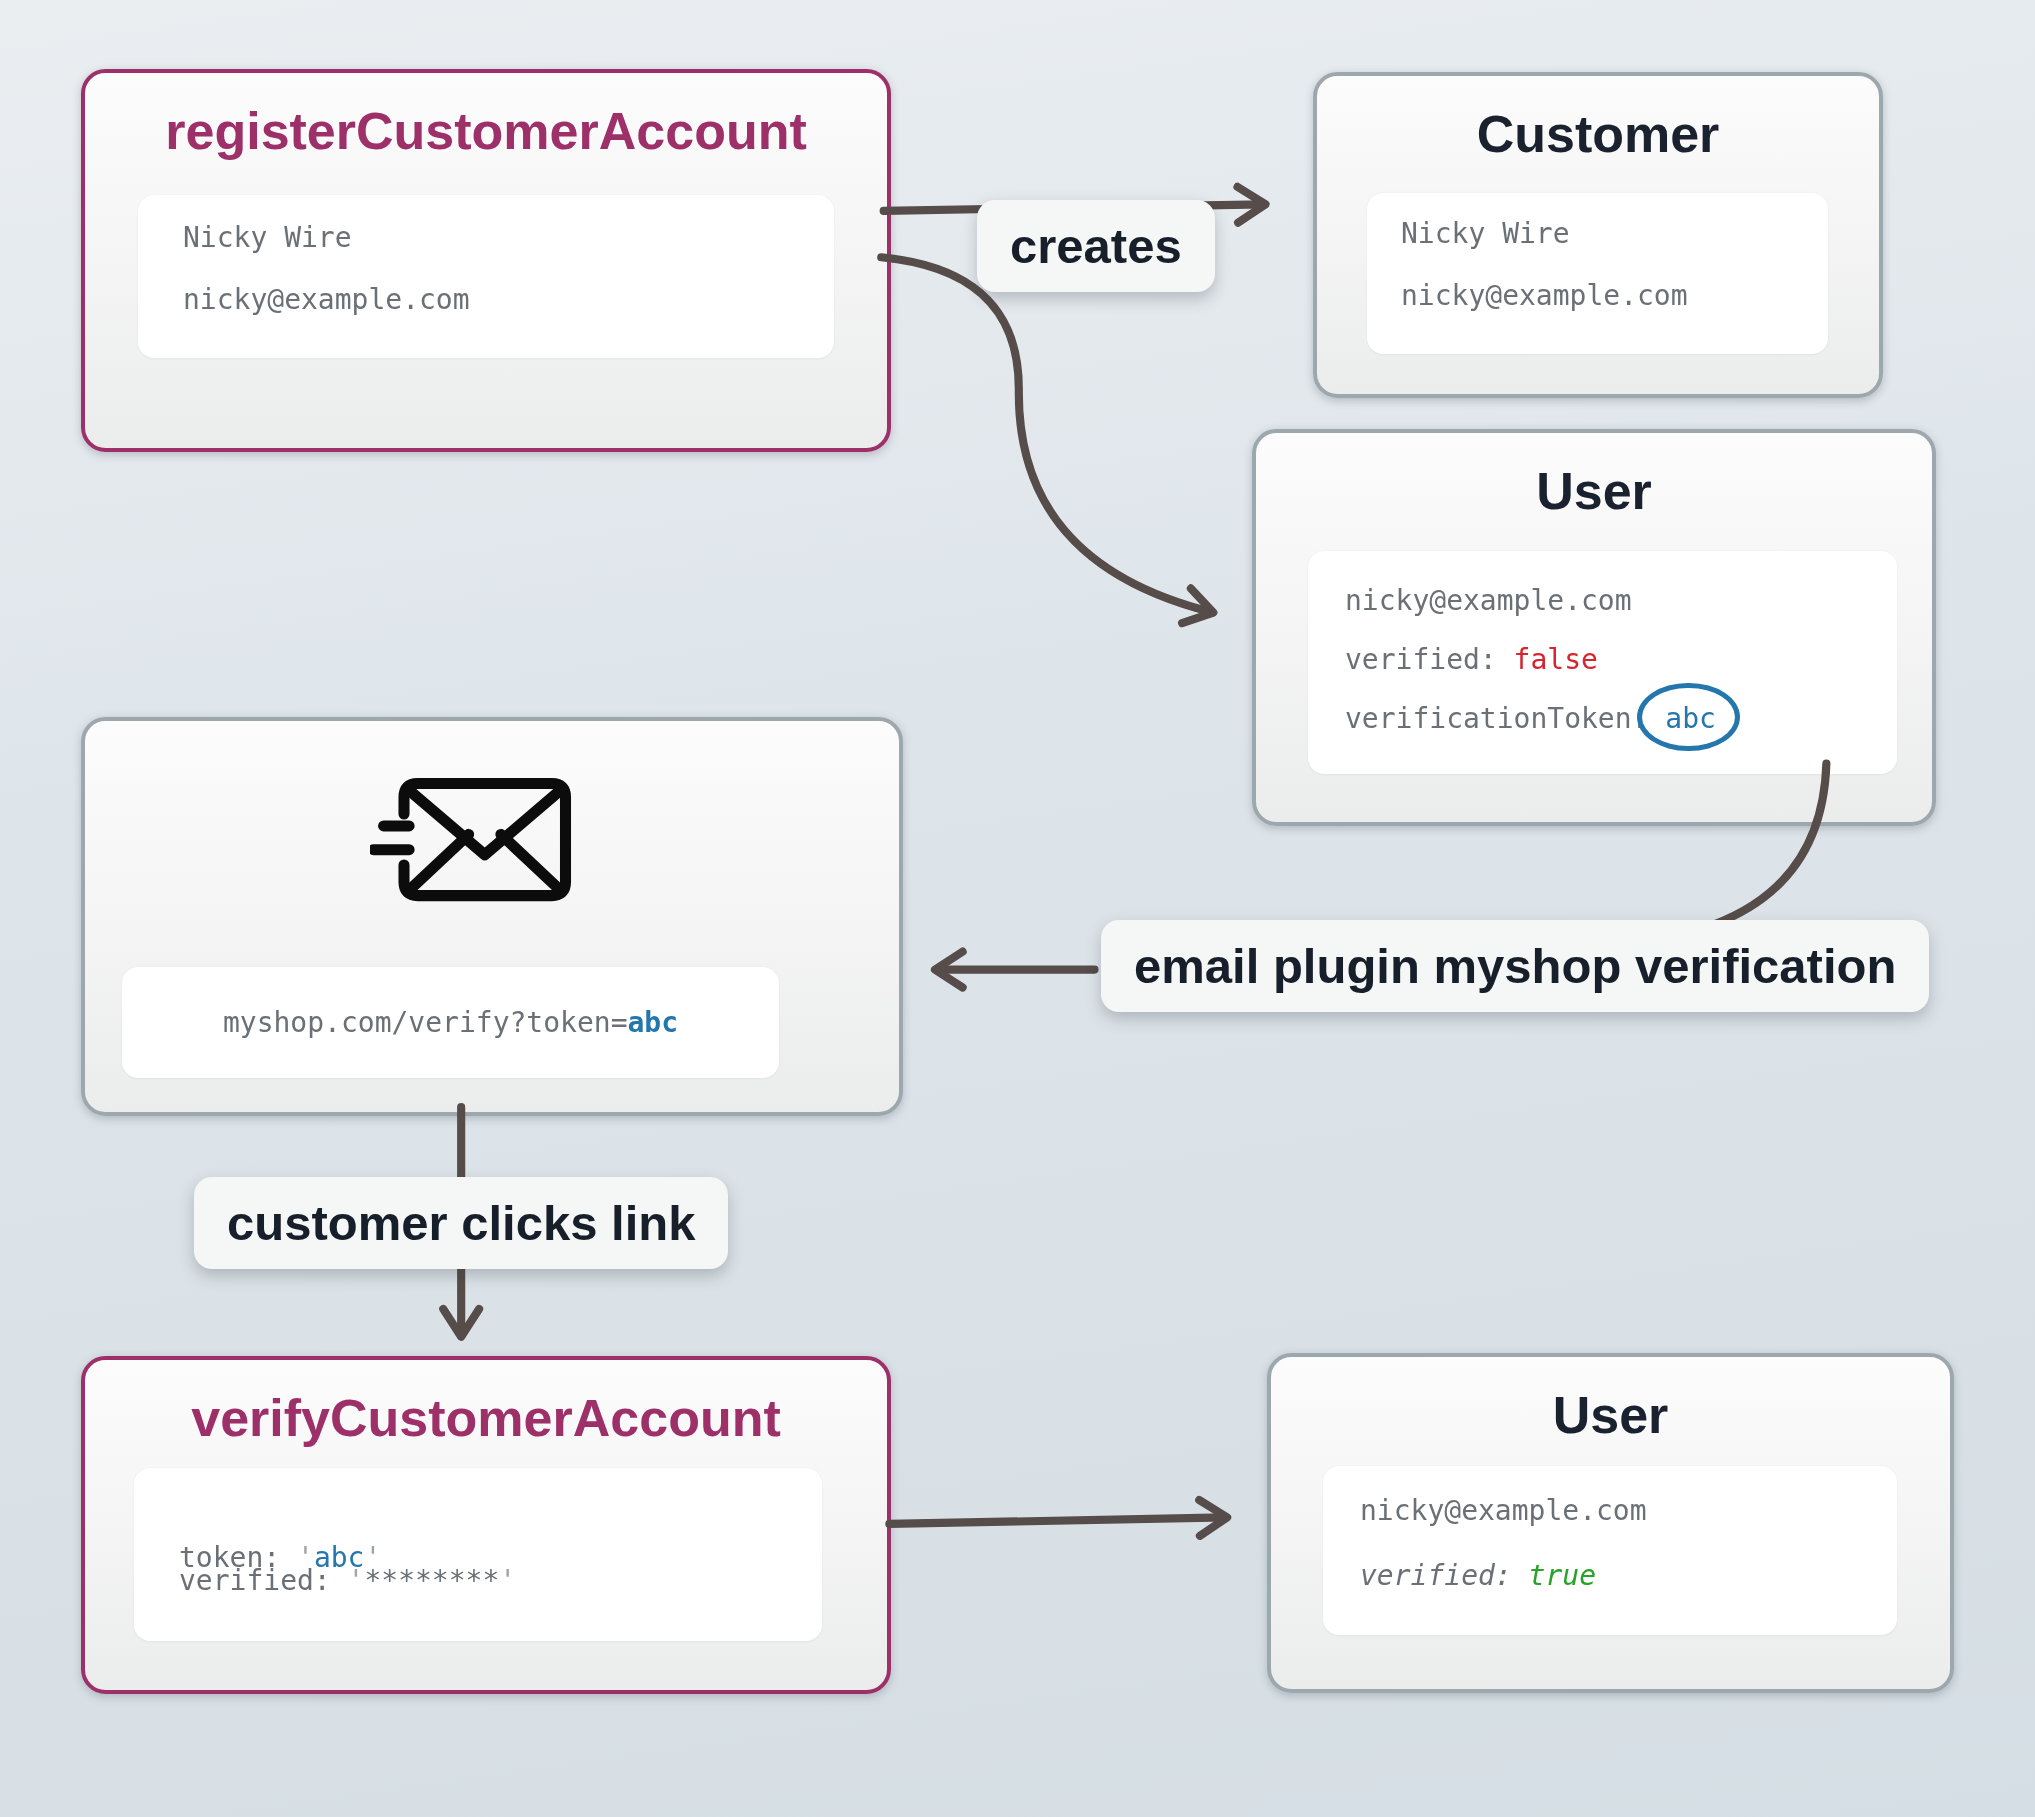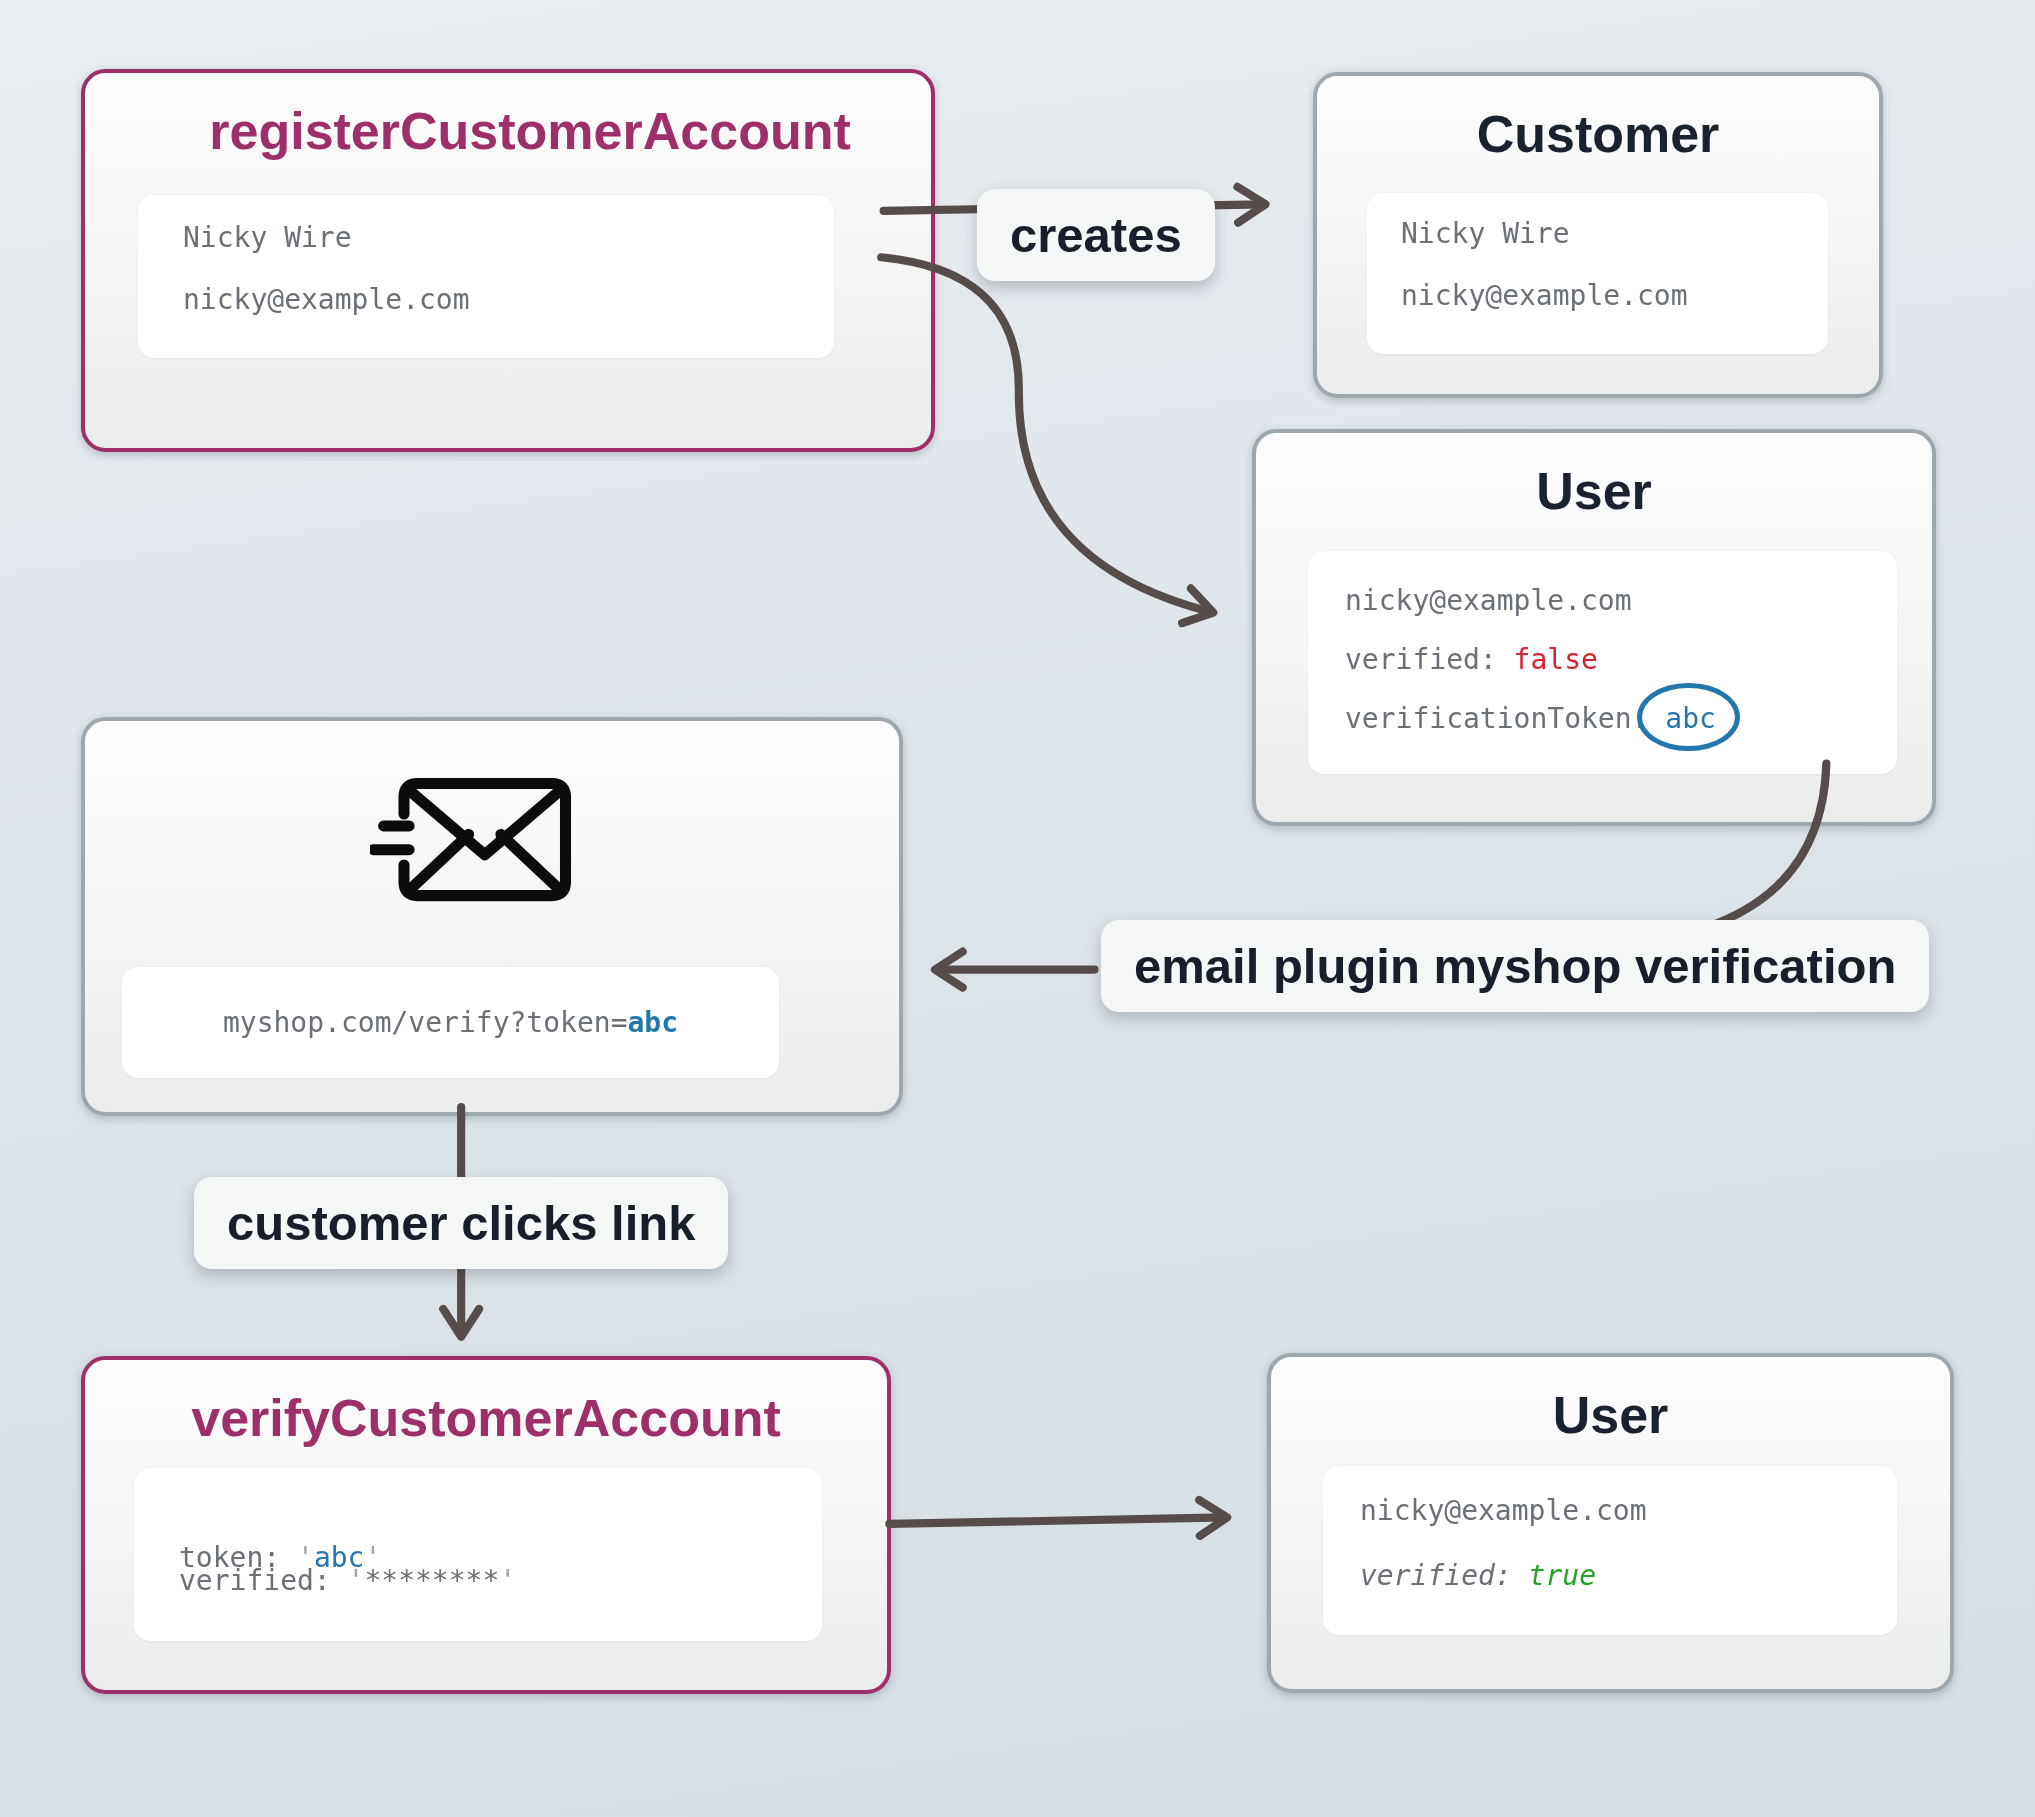--- a/index.html
+++ b/index.html
@@ -63,21 +63,21 @@
   <g fill="none" stroke="#564C49" stroke-width="10" stroke-linecap="round">
     <path d="M 1085,259 L 1552,251" marker-end="url(#chev)"></path>
     <path d="M 1082,316 C 1185,326 1252,372 1251,480 C 1250,616 1322,710 1488,752" marker-end="url(#chev)"></path>
     <path d="M 2243,938 C 2240,1030 2200,1100 2104,1136"></path>
     <path d="M 1344,1191 L 1150,1191" marker-end="url(#chev)"></path>
     <path d="M 566,1360 L 566,1640" marker-end="url(#chev)"></path>
     <path d="M 1092,1872 L 1505,1864" marker-end="url(#chev)"></path>
   </g>
 </svg>
 
-<div class="node accent" style="left:81px;top:69px;width:802px;height:375px;padding-left:44px;">
+<div class="node accent" style="left:81px;top:69px;width:802px;height:375px;">
   <div class="node-title accent-text">registerCustomerAccount</div>
   <div class="card" style="left:53px;top:122px;width:696px;height:163px;">
     <div class="code-line" style="position:absolute;left:45px;top:26px;">Nicky Wire</div>
     <div class="code-line" style="position:absolute;left:45px;top:88px;">nicky@example.com</div>
   </div>
 </div>
 
 <div class="node plain" style="left:1313px;top:72px;width:562px;height:318px;">
   <div class="node-title">Customer</div>
   <div class="card" style="left:50px;top:117px;width:461px;height:161px;">
@@ -120,18 +120,18 @@
 </div>
 
 <div class="node plain" style="left:1267px;top:1353px;width:679px;height:332px;">
   <div class="node-title">User</div>
   <div class="card" style="left:52px;top:109px;width:574px;height:169px;">
     <div class="code-line" style="position:absolute;left:37px;top:28px;">nicky@example.com</div>
     <div class="code-line" style="position:absolute;left:37px;top:93px;font-style:italic;"><span class="kw">verified: </span><span class="val-true">true</span></div>
   </div>
 </div>
 
-<div class="edge-label" style="left:977px;top:189px;">creates</div>
+<div class="edge-label" style="left:977px;top:200px;">creates</div>
 
 <div class="edge-label" style="left:1101px;top:920px;">email plugin myshop verification</div>
 
 <div class="edge-label" style="left:194px;top:1177px;">customer clicks link</div>
 
 
 </body></html>

